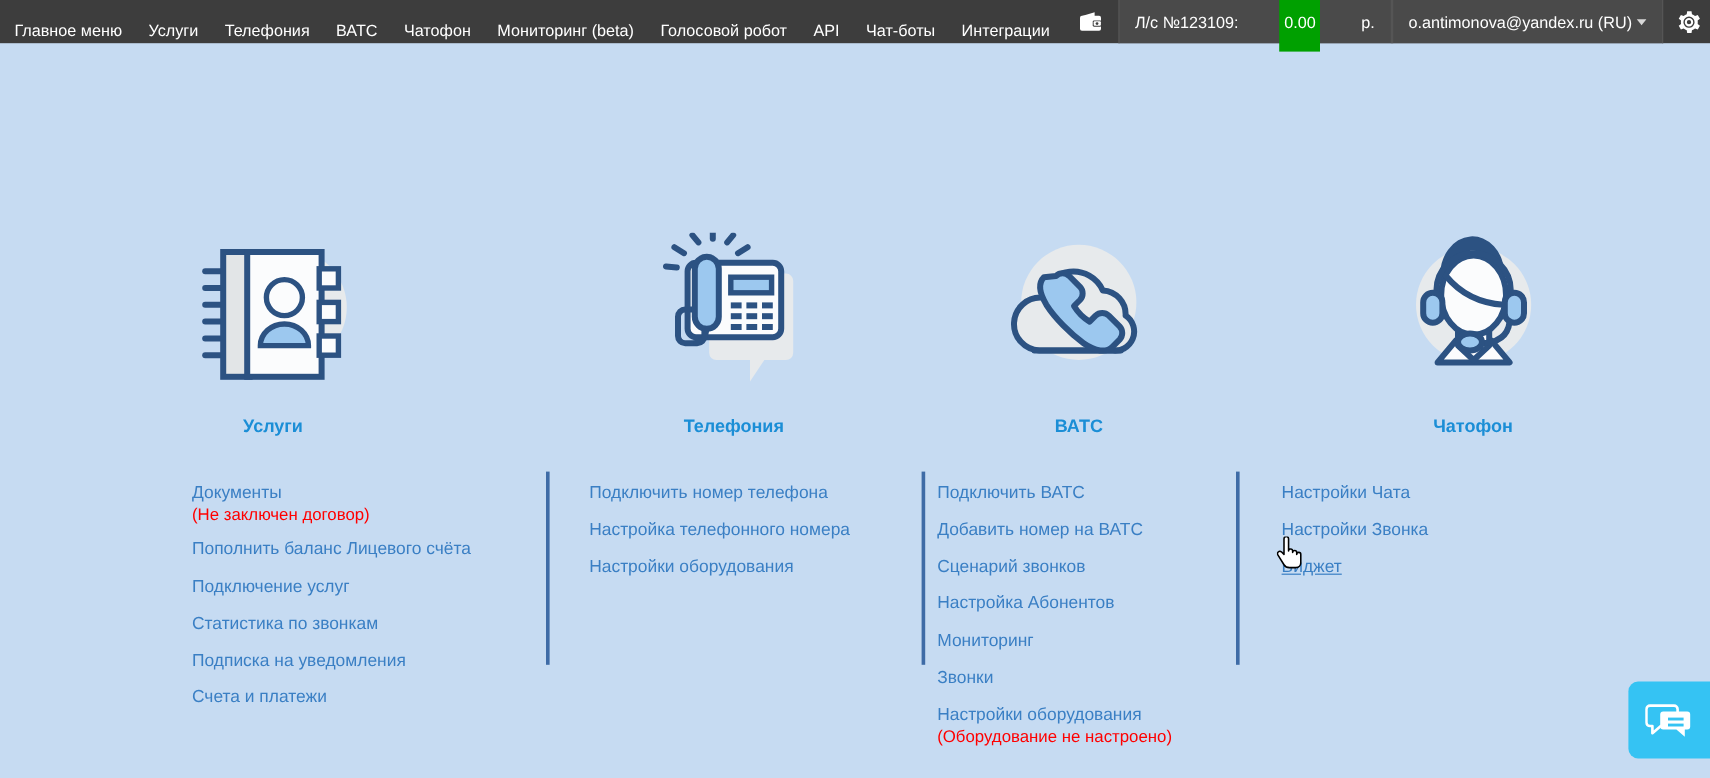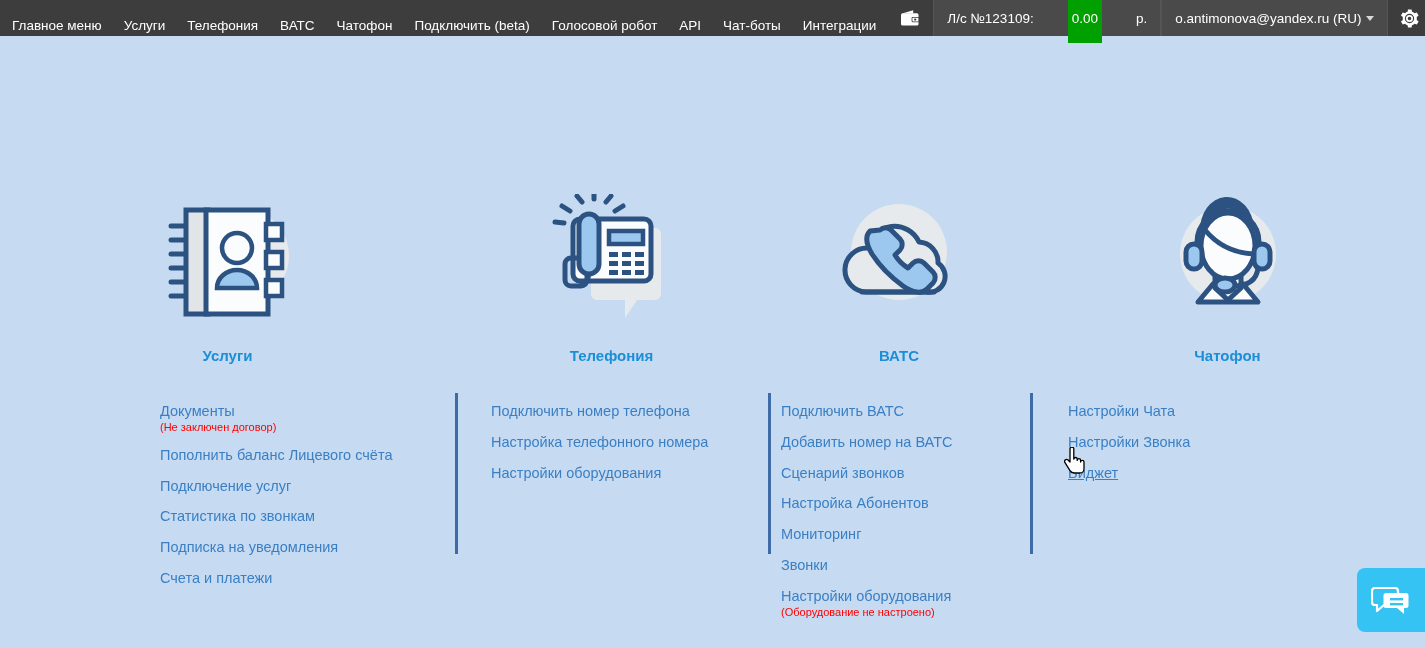--- a/index.html
+++ b/index.html
@@ -153,21 +153,21 @@
     font-size: 14.5px;
     color: #3a7fc4;
     text-decoration: none;
     cursor: pointer;
     display: inline-block;
   }
   .link-item.hovered { text-decoration: underline; color: #3a7fc4; }
 
   .link-note {
     display: block;
-    font-size: 11px;
+    font-size: 14px;
     color: #ff0000;
     margin-top: 1px;
     line-height: 1.1;
   }
 
   
   #chat-widget {
     position: absolute;
     right: 0px;
     bottom: 16px;
@@ -194,21 +194,21 @@
 </style>
 </head>
 <body>
 
 <div id="navbar">
   <a class="nav-link">Главное меню</a>
   <a class="nav-link">Услуги</a>
   <a class="nav-link">Телефония</a>
   <a class="nav-link">ВАТС</a>
   <a class="nav-link">Чатофон</a>
-  <a class="nav-link">Подключить (beta)</a>
+  <a class="nav-link">Мониторинг (beta)</a>
   <a class="nav-link">Голосовой робот</a>
   <a class="nav-link">API</a>
   <a class="nav-link">Чат-боты</a>
   <a class="nav-link">Интеграции</a>
 
   <div class="nav-icon-btn" id="wallet-btn">
     <svg width="20" height="18" viewBox="0 0 20 18" aria-hidden="true">
       <path d="M2 4.6 L13.2 1.2 L13.2 4.6 Z" fill="#ffffff"></path>
       <rect x="1" y="4.2" width="17.5" height="12.4" rx="1.6" fill="#ffffff"></rect>
       <rect x="11.6" y="8.0" width="7.4" height="5.2" rx="1.1" fill="#3d3d3d"></rect>

